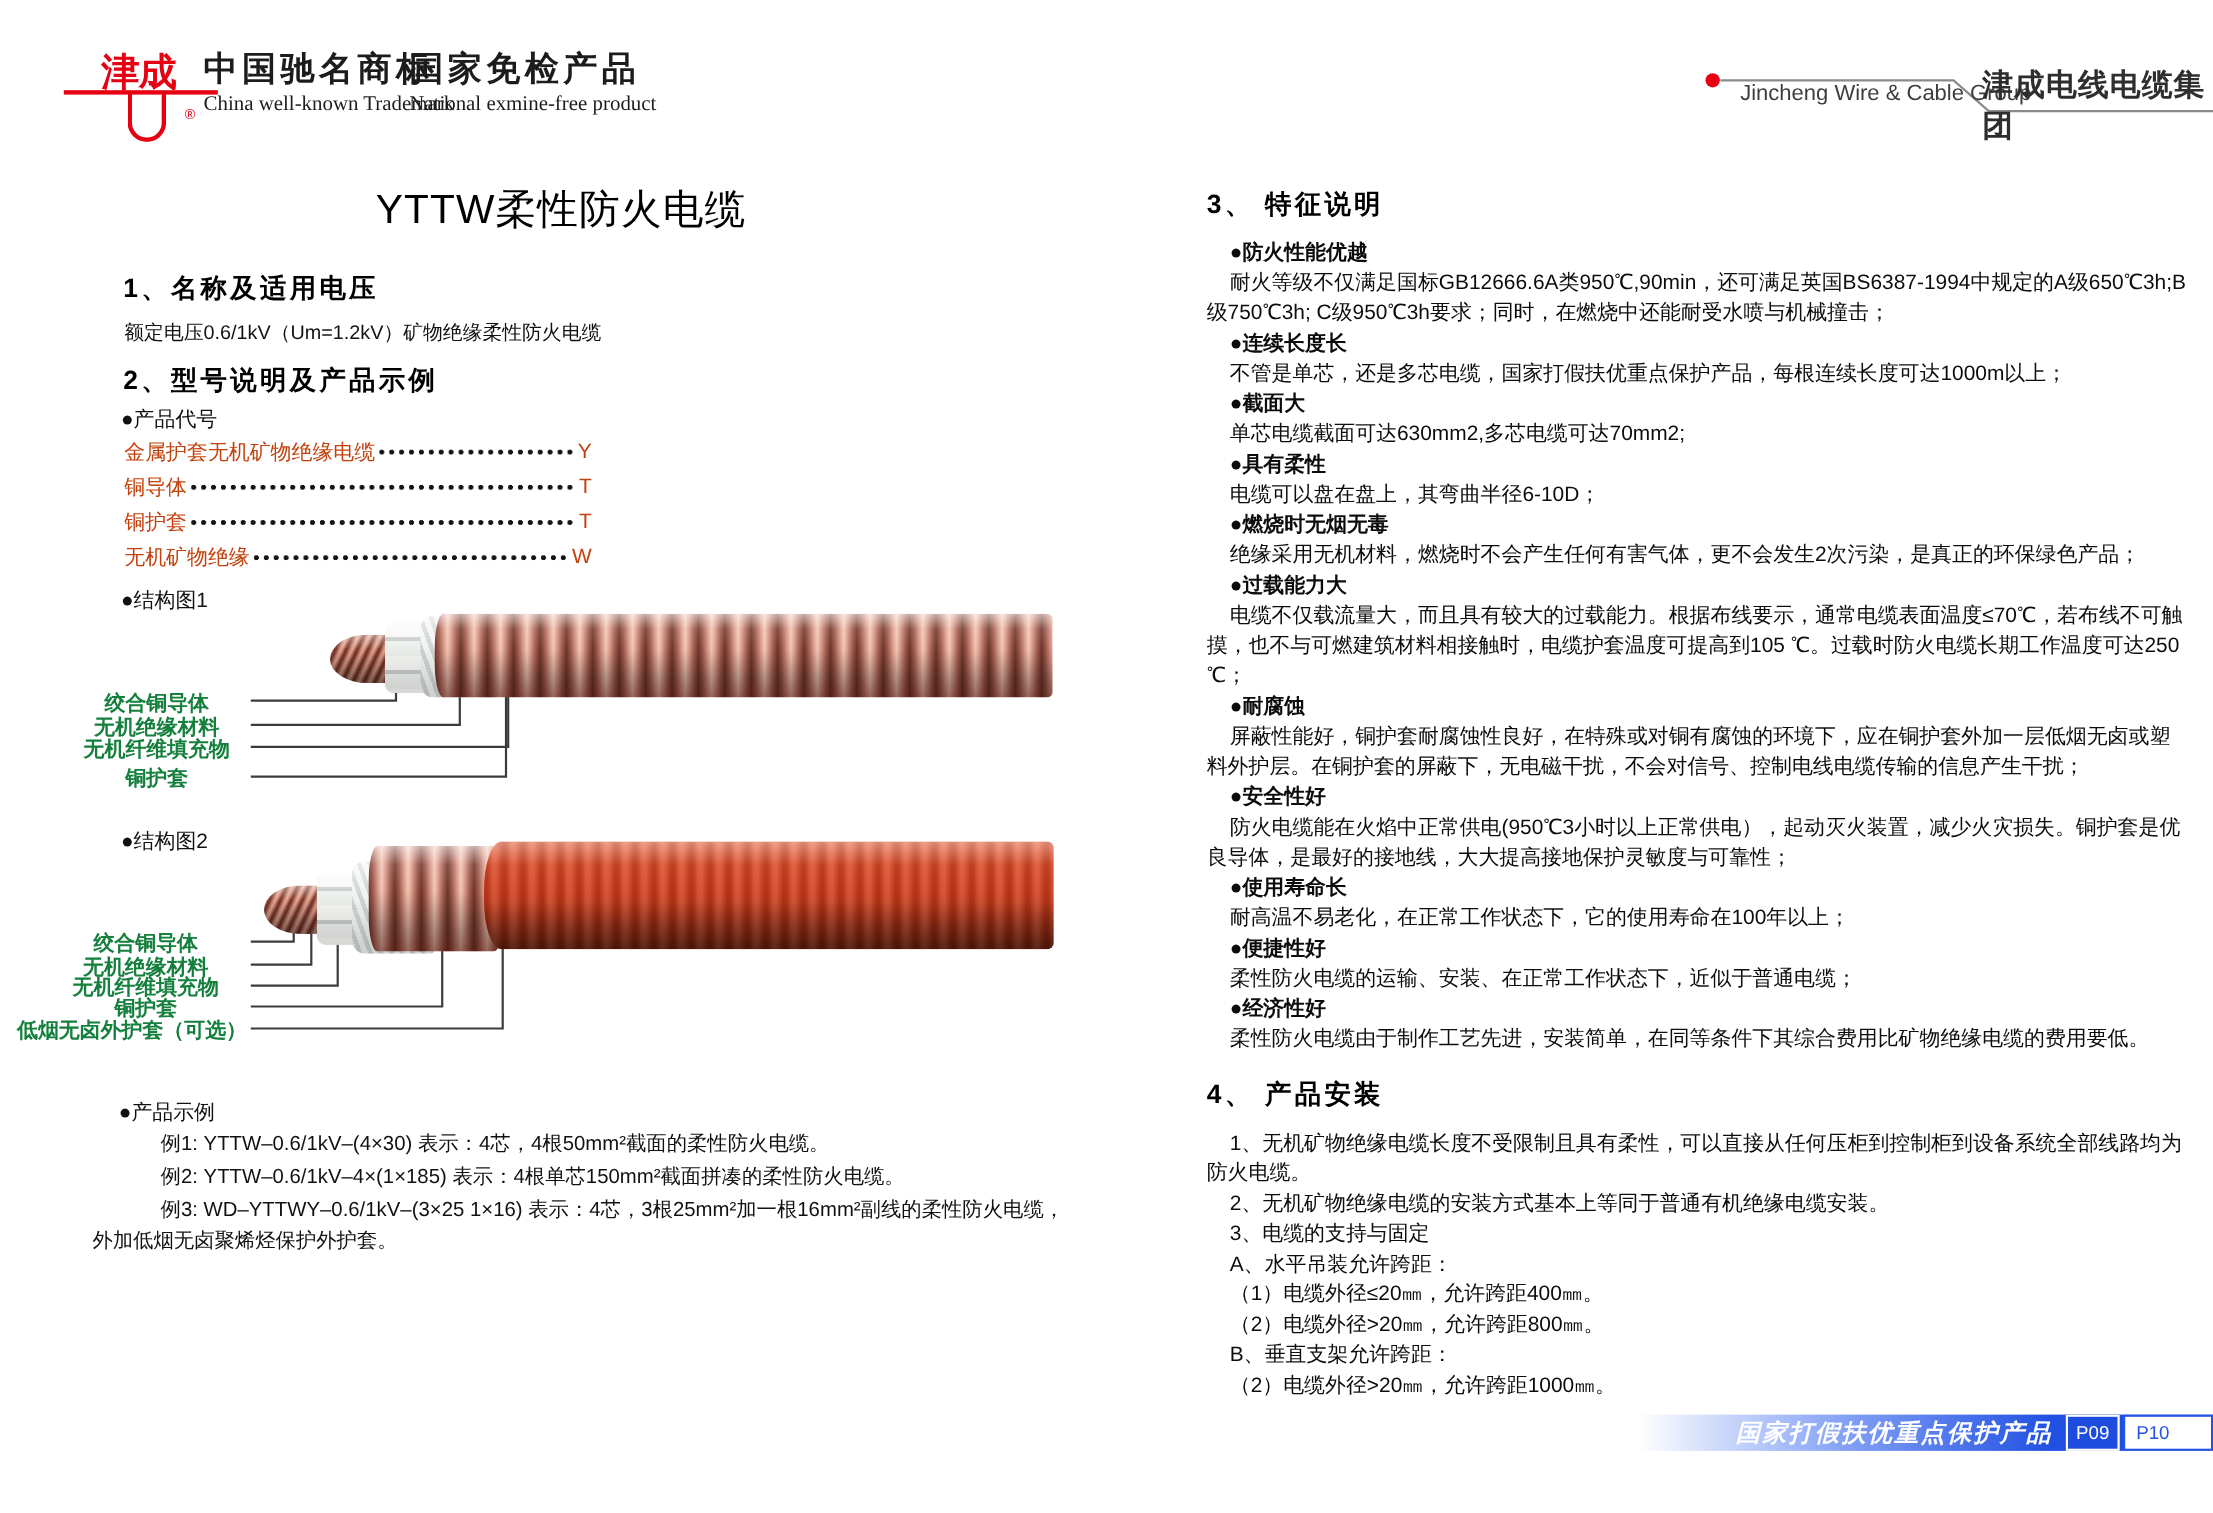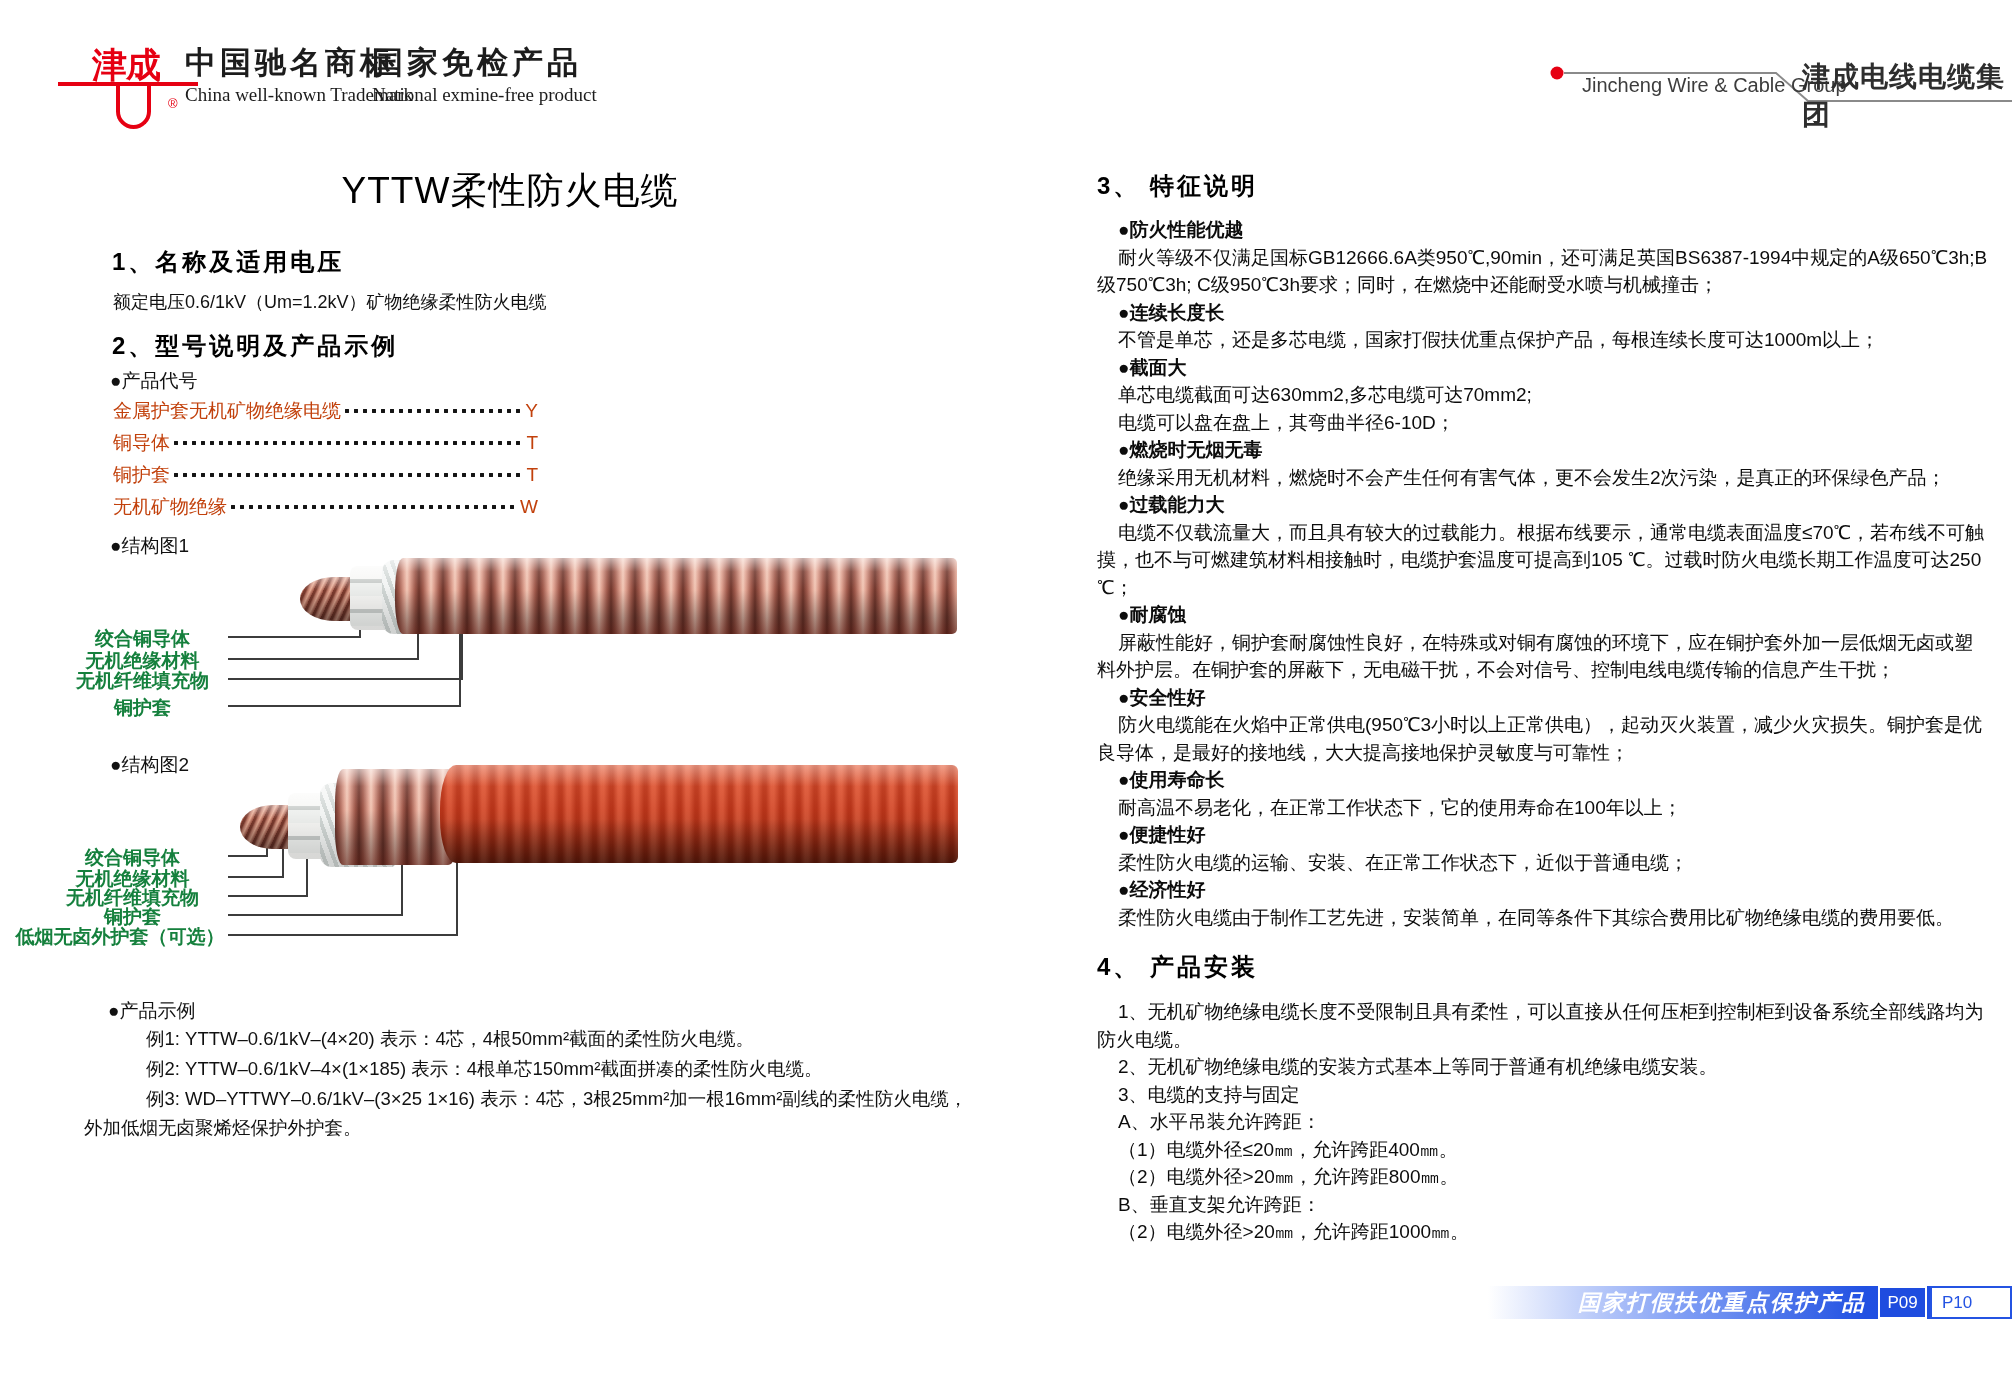--- a/index.html
+++ b/index.html
@@ -173,34 +173,35 @@
   <svg class="leader" style="left:225px;top:760px;" width="735" height="200">
     <polyline points="3,96 42,96 42,55" fill="none" stroke="#3c3c3c" stroke-width="2"></polyline>
     <polyline points="3,117 58,117 58,72" fill="none" stroke="#3c3c3c" stroke-width="2"></polyline>
     <polyline points="3,136 82,136 82,80" fill="none" stroke="#3c3c3c" stroke-width="2"></polyline>
     <polyline points="3,155 177,155 177,82" fill="none" stroke="#3c3c3c" stroke-width="2"></polyline>
     <polyline points="3,175 232,175 232,95" fill="none" stroke="#3c3c3c" stroke-width="2"></polyline>
   </svg>
 
   <div class="bullet-l" style="left:108px;top:998px;">●产品示例</div>
   <div class="examples">
-    <p>例1: YTTW–0.6/1kV–(4×20) 表示：4芯，4根50mm²截面的柔性防火电缆。</p>
+    <p>例1: YTTW–0.6/1kV–(4×30) 表示：4芯，4根50mm²截面的柔性防火电缆。</p>
     <p>例2: YTTW–0.6/1kV–4×(1×185) 表示：4根单芯150mm²截面拼凑的柔性防火电缆。</p>
     <p>例3: WD–YTTWY–0.6/1kV–(3×25 1×16) 表示：4芯，3根25mm²加一根16mm²副线的柔性防火电缆，外加低烟无卤聚烯烃保护外护套。</p>
   </div>
 
   <div class="rcol">
     <div class="h2r">3、 特征说明</div>
 
     <p class="ft">●防火性能优越</p>
     <p class="fb">耐火等级不仅满足国标GB12666.6A类950℃,90min，还可满足英国BS6387-1994中规定的A级650℃3h;B级750℃3h; C级950℃3h要求；同时，在燃烧中还能耐受水喷与机械撞击；</p>
     <p class="ft">●连续长度长</p>
     <p class="fb">不管是单芯，还是多芯电缆，国家打假扶优重点保护产品，每根连续长度可达1000m以上；</p>
     <p class="ft">●截面大</p>
     <p class="fb">单芯电缆截面可达630mm2,多芯电缆可达70mm2;</p>
+    <p class="ft">●具有柔性</p>
     <p class="fb">电缆可以盘在盘上，其弯曲半径6-10D；</p>
     <p class="ft">●燃烧时无烟无毒</p>
     <p class="fb">绝缘采用无机材料，燃烧时不会产生任何有害气体，更不会发生2次污染，是真正的环保绿色产品；</p>
     <p class="ft">●过载能力大</p>
     <p class="fb">电缆不仅载流量大，而且具有较大的过载能力。根据布线要示，通常电缆表面温度≤70℃，若布线不可触摸，也不与可燃建筑材料相接触时，电缆护套温度可提高到105 ℃。过载时防火电缆长期工作温度可达250 ℃；</p>
     <p class="ft">●耐腐蚀</p>
     <p class="fb">屏蔽性能好，铜护套耐腐蚀性良好，在特殊或对铜有腐蚀的环境下，应在铜护套外加一层低烟无卤或塑料外护层。在铜护套的屏蔽下，无电磁干扰，不会对信号、控制电线电缆传输的信息产生干扰；</p>
     <p class="ft">●安全性好</p>
     <p class="fb">防火电缆能在火焰中正常供电(950℃3小时以上正常供电），起动灭火装置，减少火灾损失。铜护套是优良导体，是最好的接地线，大大提高接地保护灵敏度与可靠性；</p>
     <p class="ft">●使用寿命长</p>

